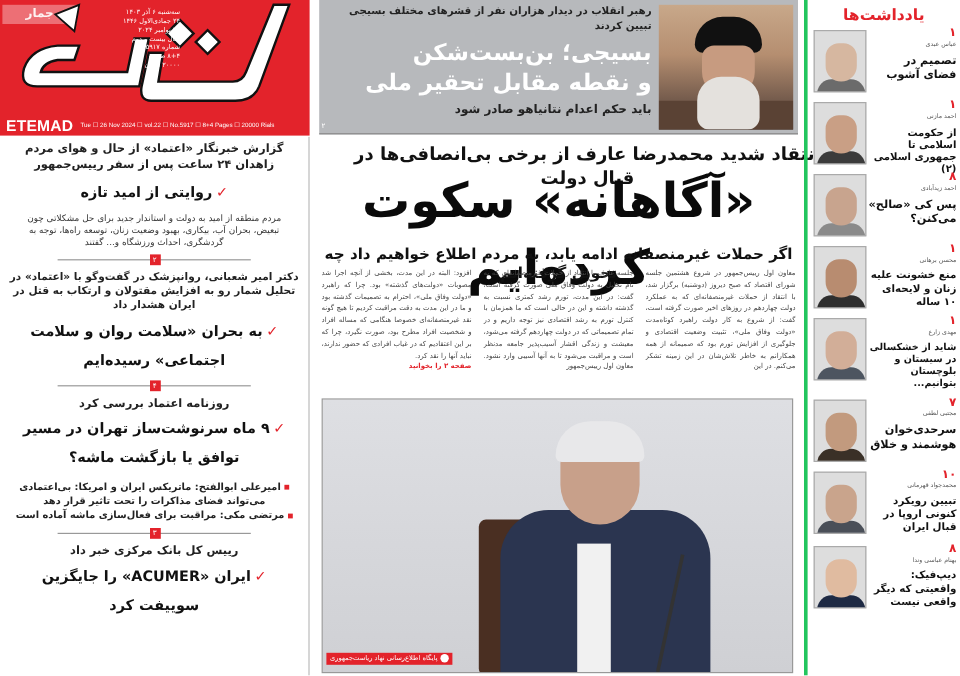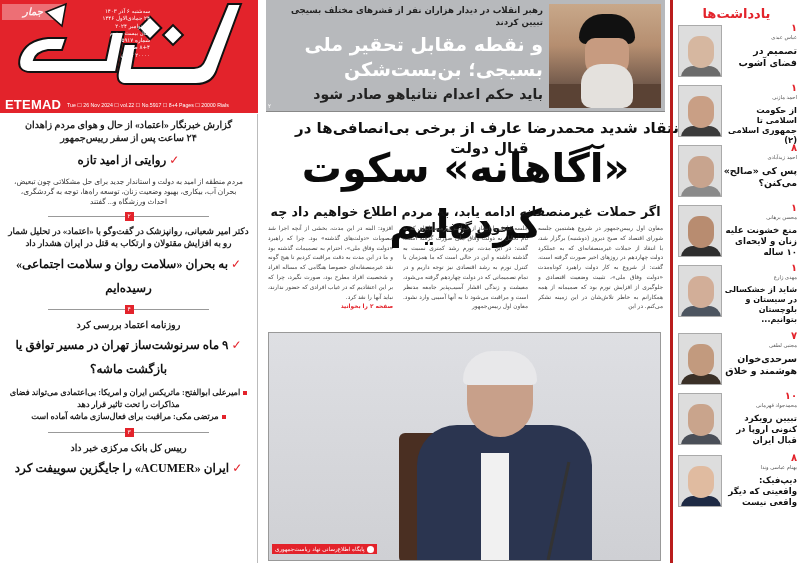--- a/index.html
+++ b/index.html
@@ -3,27 +3,27 @@
 <meta charset="utf-8">
 <style>
   * { box-sizing: border-box; margin: 0; padding: 0; }
   html, body { width: 800px; height: 563px; overflow: hidden; background: #ffffff; }
   body { font-family: "DejaVu Sans", sans-serif; color: #111; position: relative; direction: rtl; }
 
   
   .masthead { position: absolute; left: 0; top: 0; width: 258px; height: 113px; background: #e3232b; overflow: hidden; direction: ltr; }
   .masthead .logo { position: absolute; left: 6px; top: 2px; width: 250px; height: 92px; }
   .masthead .meta { position: absolute; left: 70px; top: 8px; width: 80px; direction: rtl; text-align: right; color: #fff; font-size: 5.5px; line-height: 7.3px; }
-  .masthead .watermark { position: absolute; left: 2px; top: 4px; width: 62px; height: 16px; background: rgba(255,255,255,0.35); color: rgba(255,255,255,0.9); font-size: 10px; font-weight: bold; text-align: center; line-height: 16px; font-style: italic; }
+  .masthead .watermark { position: absolute; left: 2px; top: 4px; width: 62px; height: 16px; background: rgba(255,255,255,0.35); color: rgba(255,255,255,0.9); font-size: 10px; font-weight: bold; text-align: center; line-height: 16px; }
   .masthead .footer-strip { position: absolute; left: 0; bottom: 0; width: 258px; height: 17px; display: flex; align-items: center; }
   .masthead .brand-latin { color: #fff; font-family: "Liberation Sans", sans-serif; font-weight: bold; font-size: 13px; padding-left: 5px; letter-spacing: 0.2px; }
   .masthead .edition { color: #fff; font-family: "Liberation Sans", sans-serif; font-size: 5.2px; margin-left: 6px; white-space: nowrap; }
 
   
-  .leftcol { position: absolute; left: 0; top: 114px; width: 258px; height: 449px; border-right: 1px solid #bbb; text-align: center; font-family: Liberation Serif, serif; }
+  .leftcol { position: absolute; left: 0; top: 114px; width: 258px; height: 449px; border-right: 1px solid #bbb; text-align: center; }
   .kicker { font-weight: bold; font-size: 9.6px; line-height: 13px; color: #222; }
   .headline-l { font-weight: bold; font-size: 12px; line-height: 24px; color: #111; }
   .headline-l .tick { color: #e3232b; font-weight: normal; margin-left: 3px; }
   .lead { font-size: 7.4px; line-height: 10px; color: #333; padding: 0 12px; }
   .sep { position: relative; height: 10px; margin: 4px 48px; }
   .sep::before { content: ""; position: absolute; left: 0; right: 0; top: 5px; border-top: 1px solid #999; }
   .sep .pg { position: absolute; left: 50%; top: 1px; width: 9px; height: 9px; margin-left: -4px; background: #e3232b; color: #fff; font-size: 6px; line-height: 9px; text-align: center; }
   .bullet-list { font-size: 8.2px; line-height: 12px; font-weight: bold; color: #222; padding: 0 8px; }
   .bullet-list .sq { display: inline-block; width: 4px; height: 4px; background: #e3232b; margin-left: 3px; vertical-align: middle; }
 
@@ -31,41 +31,41 @@
   .center { position: absolute; left: 266px; top: 0; width: 399px; height: 563px; }
   .top-story { position: absolute; left: 0; top: 0; width: 399px; height: 112px; background: #b7b9bc; border-bottom: 1px solid #888; }
   .top-story .photo { position: absolute; right: 4px; top: 4px; width: 112px; height: 104px; background: linear-gradient(180deg,#c8a88a 0%,#b58e70 40%,#4a3a35 100%); overflow: hidden; }
   .top-story .photo .turban { position: absolute; left: 30px; top: 10px; width: 56px; height: 30px; background: #111; border-radius: 28px 28px 8px 8px; }
   .top-story .photo .face { position: absolute; left: 36px; top: 34px; width: 44px; height: 42px; background: #c79b80; border-radius: 10px 10px 20px 20px; }
   .top-story .photo .beard { position: absolute; left: 32px; top: 60px; width: 52px; height: 44px; background: #e4e1dd; border-radius: 20px 20px 10px 10px; }
   .top-story .photo .robe { position: absolute; left: 0; top: 80px; width: 112px; height: 30px; background: #5a4234; }
   .top-story .text { position: absolute; right: 122px; top: 4px; width: 270px; text-align: right; }
   .top-story .kicker-t { font-size: 8.6px; font-weight: bold; color: #222; line-height: 12px; }
   .top-story .title-t { font-size: 19px; font-weight: bold; color: #fff; line-height: 25px; margin-top: 4px; }
-  .top-story .sub-t { font-size: 14px; font-weight: bold; color: #222; margin-top: 4px; }
+  .top-story .sub-t { font-size: 10px; font-weight: bold; color: #222; margin-top: 4px; }
   .top-story .pgnum { position: absolute; left: 2px; bottom: 2px; color: #fff; font-size: 6px; }
 
   .main-kicker { position: absolute; left: 0; top: 118px; width: 399px; text-align: center; font-size: 15px; font-weight: bold; color: #111; line-height: 20px; margin-left: 24px; }
   .main-headline { position: absolute; left: 0; top: 140px; width: 399px; text-align: center; font-size: 40px; font-weight: bold; color: #0a0a0a; line-height: 56px; letter-spacing: -0.5px; }
   .main-sub { position: absolute; left: 0; top: 204px; width: 399px; text-align: center; font-size: 12.6px; font-weight: bold; color: #111; line-height: 16px; }
   .columns { position: absolute; left: 2px; top: 224px; width: 395px; height: 100px; display: flex; flex-direction: row; gap: 10px; }
   .columns .col { flex: 1; font-size: 5.8px; line-height: 9.8px; color: #444; text-align: justify; overflow: hidden; }
   .columns .cont { color: #e3232b; font-weight: bold; }
   .main-photo { position: absolute; left: 2px; top: 332px; width: 393px; height: 229px; background: linear-gradient(180deg,#dedfe3,#cfd0d4); border: 1px solid #999; overflow: hidden; }
   .main-photo .chair { position: absolute; left: 130px; top: 100px; width: 60px; height: 130px; background: #4a2f22; border-radius: 6px; }
   .main-photo .suit { position: absolute; left: 148px; top: 92px; width: 175px; height: 140px; background: #2b3550; border-radius: 40px 40px 0 0; }
   .main-photo .shirt { position: absolute; left: 212px; top: 120px; width: 28px; height: 110px; background: #f1f1f1; }
   .main-photo .head { position: absolute; left: 198px; top: 24px; width: 66px; height: 80px; background: #c8a08a; border-radius: 30px 30px 34px 34px; }
   .main-photo .hair { position: absolute; left: 194px; top: 18px; width: 74px; height: 34px; background: #e8e8ea; border-radius: 34px 34px 6px 6px; }
   .main-photo .mic { position: absolute; left: 288px; top: 128px; width: 3px; height: 100px; background: #333; transform: rotate(12deg); }
   .main-photo .credit { position: absolute; left: 3px; bottom: 6px; background: #e3232b; color: #fff; font-size: 5.6px; padding: 1px 3px; line-height: 8px; direction: rtl; }
   .main-photo .credit .cam { display: inline-block; width: 7px; height: 7px; background: #fff; border-radius: 50%; margin-left: 2px; vertical-align: middle; }
 
   
-  .rightcol { position: absolute; left: 670px; top: 0; width: 130px; height: 563px; border-left: 3px solid #b91c1c; text-align: right; }
+  .rightcol { position: absolute; left: 670px; top: 0; width: 130px; height: 563px; border-left: 3px solid #22c55e; text-align: right; }
   .rightcol .rc-title { font-size: 13px; font-weight: bold; color: #e3232b; text-align: center; margin-top: 6px; line-height: 16px; }
   .note { position: relative; height: 60px; margin: 0 3px 0 3px; }
   .note .pic { position: absolute; left: 2px; top: 3px; width: 44px; height: 52px; border: 1px solid #aaa; background: #ddd; overflow: hidden; }
   .note .pic .f { position: absolute; left: 9px; top: 10px; width: 26px; height: 32px; border-radius: 12px 12px 14px 14px; }
   .note .pic .b { position: absolute; left: 2px; top: 40px; width: 40px; height: 14px; border-radius: 12px 12px 0 0; }
   .note .txt { position: absolute; right: 0; top: 0; width: 74px; }
   .note .num { color: #e3232b; font-size: 10px; font-weight: bold; line-height: 11px; }
   .note .author { font-size: 5.2px; color: #555; line-height: 8px; }
   .note .ntitle { font-size: 9.4px; font-weight: bold; color: #111; line-height: 12px; margin-top: 4px; }
 </style>
@@ -137,22 +137,22 @@
   <div class="top-story">
     <div class="photo">
       <div class="robe"></div>
         <div class="turban"></div>
         <div class="face"></div>
         <div class="beard"></div>
     </div>
     <div class="text">
       <div class="kicker-t">رهبر انقلاب در دیدار هزاران نفر از قشرهای مختلف بسیجی تبیین کردند</div>
       <div class="title-t">
+        <div>بسیجی؛ بن‌بست‌شکن</div>
         <div>و نقطه مقابل تحقیر ملی</div>
-        <div>بسیجی؛ بن‌بست‌شکن</div>
       </div>
       <div class="sub-t">باید حکم اعدام نتانیاهو صادر شود</div>
     </div>
     <span class="pgnum">۲</span>
   </div>
 
   <div class="main-kicker">انتقاد شدید محمدرضا عارف از برخی بی‌انصافی‌ها در قبال دولت</div>
   <div class="main-headline">«آگاهانه» سکوت کرده‌ایم</div>
   <div class="main-sub">اگر حملات غیرمنصفانه ادامه یابد، به مردم اطلاع خواهیم داد چه تحویل گرفته‌ایم</div>
 

